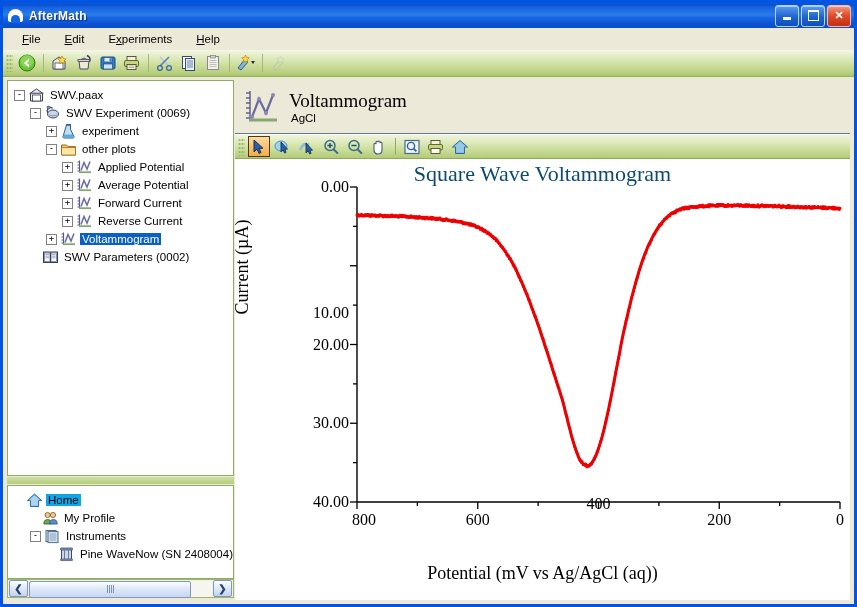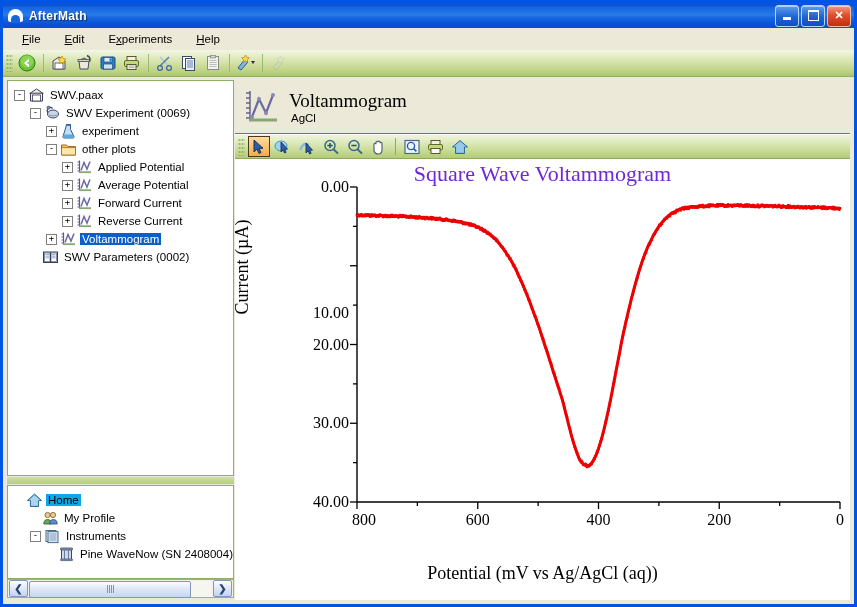--- a/index.html
+++ b/index.html
@@ -151,21 +151,21 @@
   .ptbtn.active{
     background:linear-gradient(to bottom,#ffdca0,#f5ab48);
     border:1px solid #4a3a1a;box-sizing:border-box;
   }
   .pt-sep{width:1px;height:17px;background:#90a968;margin:0 4px;}
   .chart-area{
     position:absolute;left:0;top:79px;right:0;bottom:0;background:#fff;overflow:hidden;
   }
   .chart-title{
     position:absolute;left:0;right:0;top:2px;text-align:center;
-    font-family:"Liberation Serif",serif;font-size:22px;color:#6d28d9;
+    font-family:"Liberation Serif",serif;font-size:22px;color:#0c4a6e;
   }
   .ylabel{
     position:absolute;left:-3px;top:208px;width:200px;
     transform:rotate(-90deg);transform-origin:left top;
     font-family:"Liberation Serif",serif;font-size:18px;text-align:center;color:#000;
   }
   .xlabel{
     position:absolute;left:0;right:0;bottom:16px;text-align:center;
     font-family:"Liberation Serif",serif;font-size:18px;color:#000;
   }
@@ -1327,19 +1327,19 @@
           </g>
         </svg>
       <div id="tick-layer">
           <div class="ytick" style="left: 44px; top: 28px; right: auto; width: 70px;">0.00</div>
           <div class="ytick" style="left: 44px; top: 106.75px; right: auto; width: 70px; margin-top: 47px;">10.00</div>
           <div class="ytick" style="left: 44px; top: 185.5px; right: auto; width: 70px;">20.00</div>
           <div class="ytick" style="left: 44px; top: 264.25px; right: auto; width: 70px;">30.00</div>
           <div class="ytick" style="left: 44px; top: 343px; right: auto; width: 70px;">40.00</div>
           <div class="xtick" style="left: 129px; top: 352px;">800</div>
           <div class="xtick" style="left: 242.75px; top: 352px;">600</div>
-          <div class="xtick" style="left: 363.5px; top: 352px;">400</div>
+          <div class="xtick" style="left: 363.5px; top: 336px;">400</div>
           <div class="xtick" style="left: 484.25px; top: 352px;">200</div>
           <div class="xtick" style="left: 605px; top: 352px;">0</div>
         </div>
     </div>
   </div>
 </div>
 
 </body></html>

